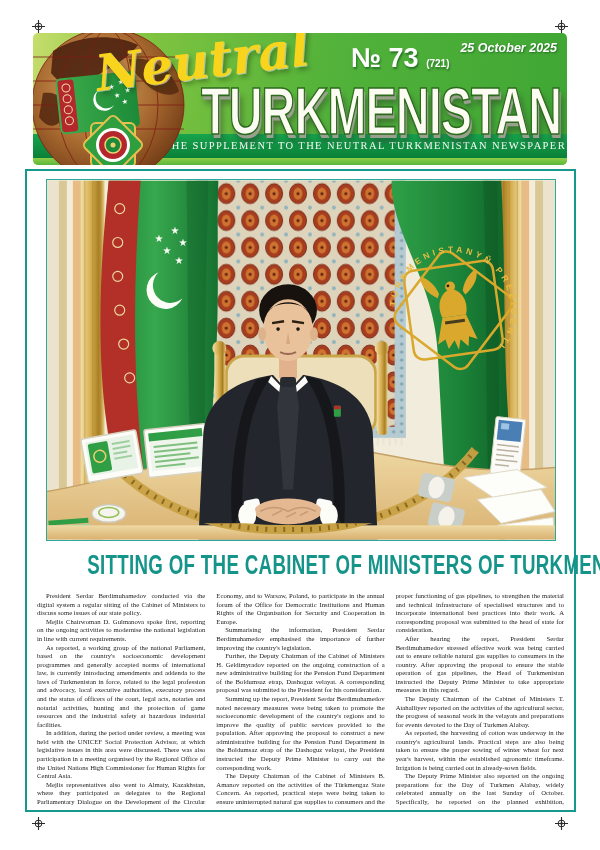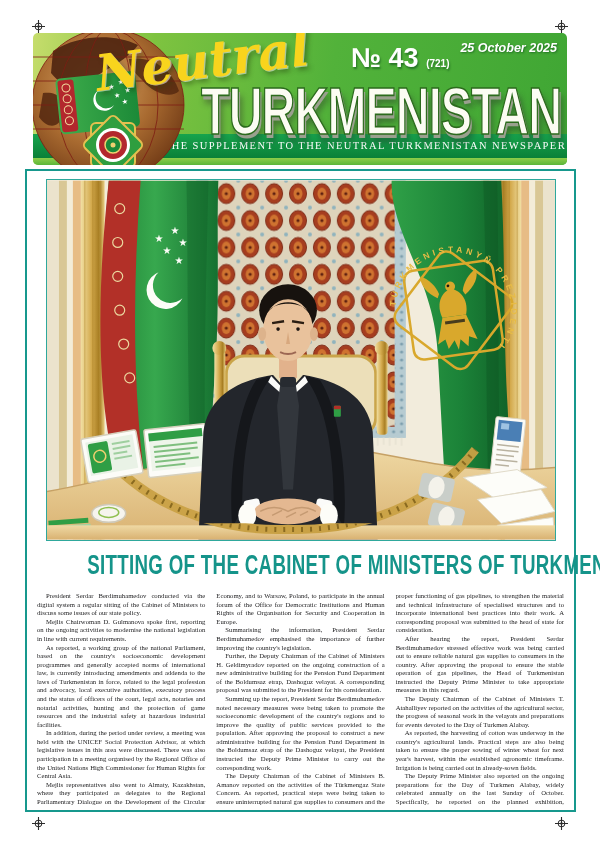--- a/index.html
+++ b/index.html
@@ -152,21 +152,21 @@
         <rect x="-22" y="-22" width="44" height="44" rx="5" fill="#2f9e3f" stroke="#e4c050" stroke-width="2" transform="rotate(45)"></rect>
         <circle r="17" fill="#fff"></circle>
         <circle r="14" fill="#b3272d"></circle>
         <circle r="8" fill="#1c8a38" stroke="#f0d070" stroke-width="1.5"></circle>
         <circle r="2.5" fill="#f0d070"></circle>
       </g>
     </svg>
   </div>
   <div class="script-title">Neutral</div>
   <div class="mast-title">TURKMENISTAN</div>
-  <div class="issue-no"><span>№ 43</span> <span class="sub">(721)</span></div>
+  <div class="issue-no"><span>№ 73</span> <span class="sub">(721)</span></div>
   <div class="issue-date">25 October 2025</div>
   <div class="mast-strip">THE SUPPLEMENT TO THE NEUTRAL TURKMENISTAN NEWSPAPER</div>
   <div class="mast-bottomband"></div>
 </header>
 
 <section class="article-box">
 
   <div class="photo-frame">
     <svg width="508" height="360" viewBox="0 0 510 360">
       <defs>

